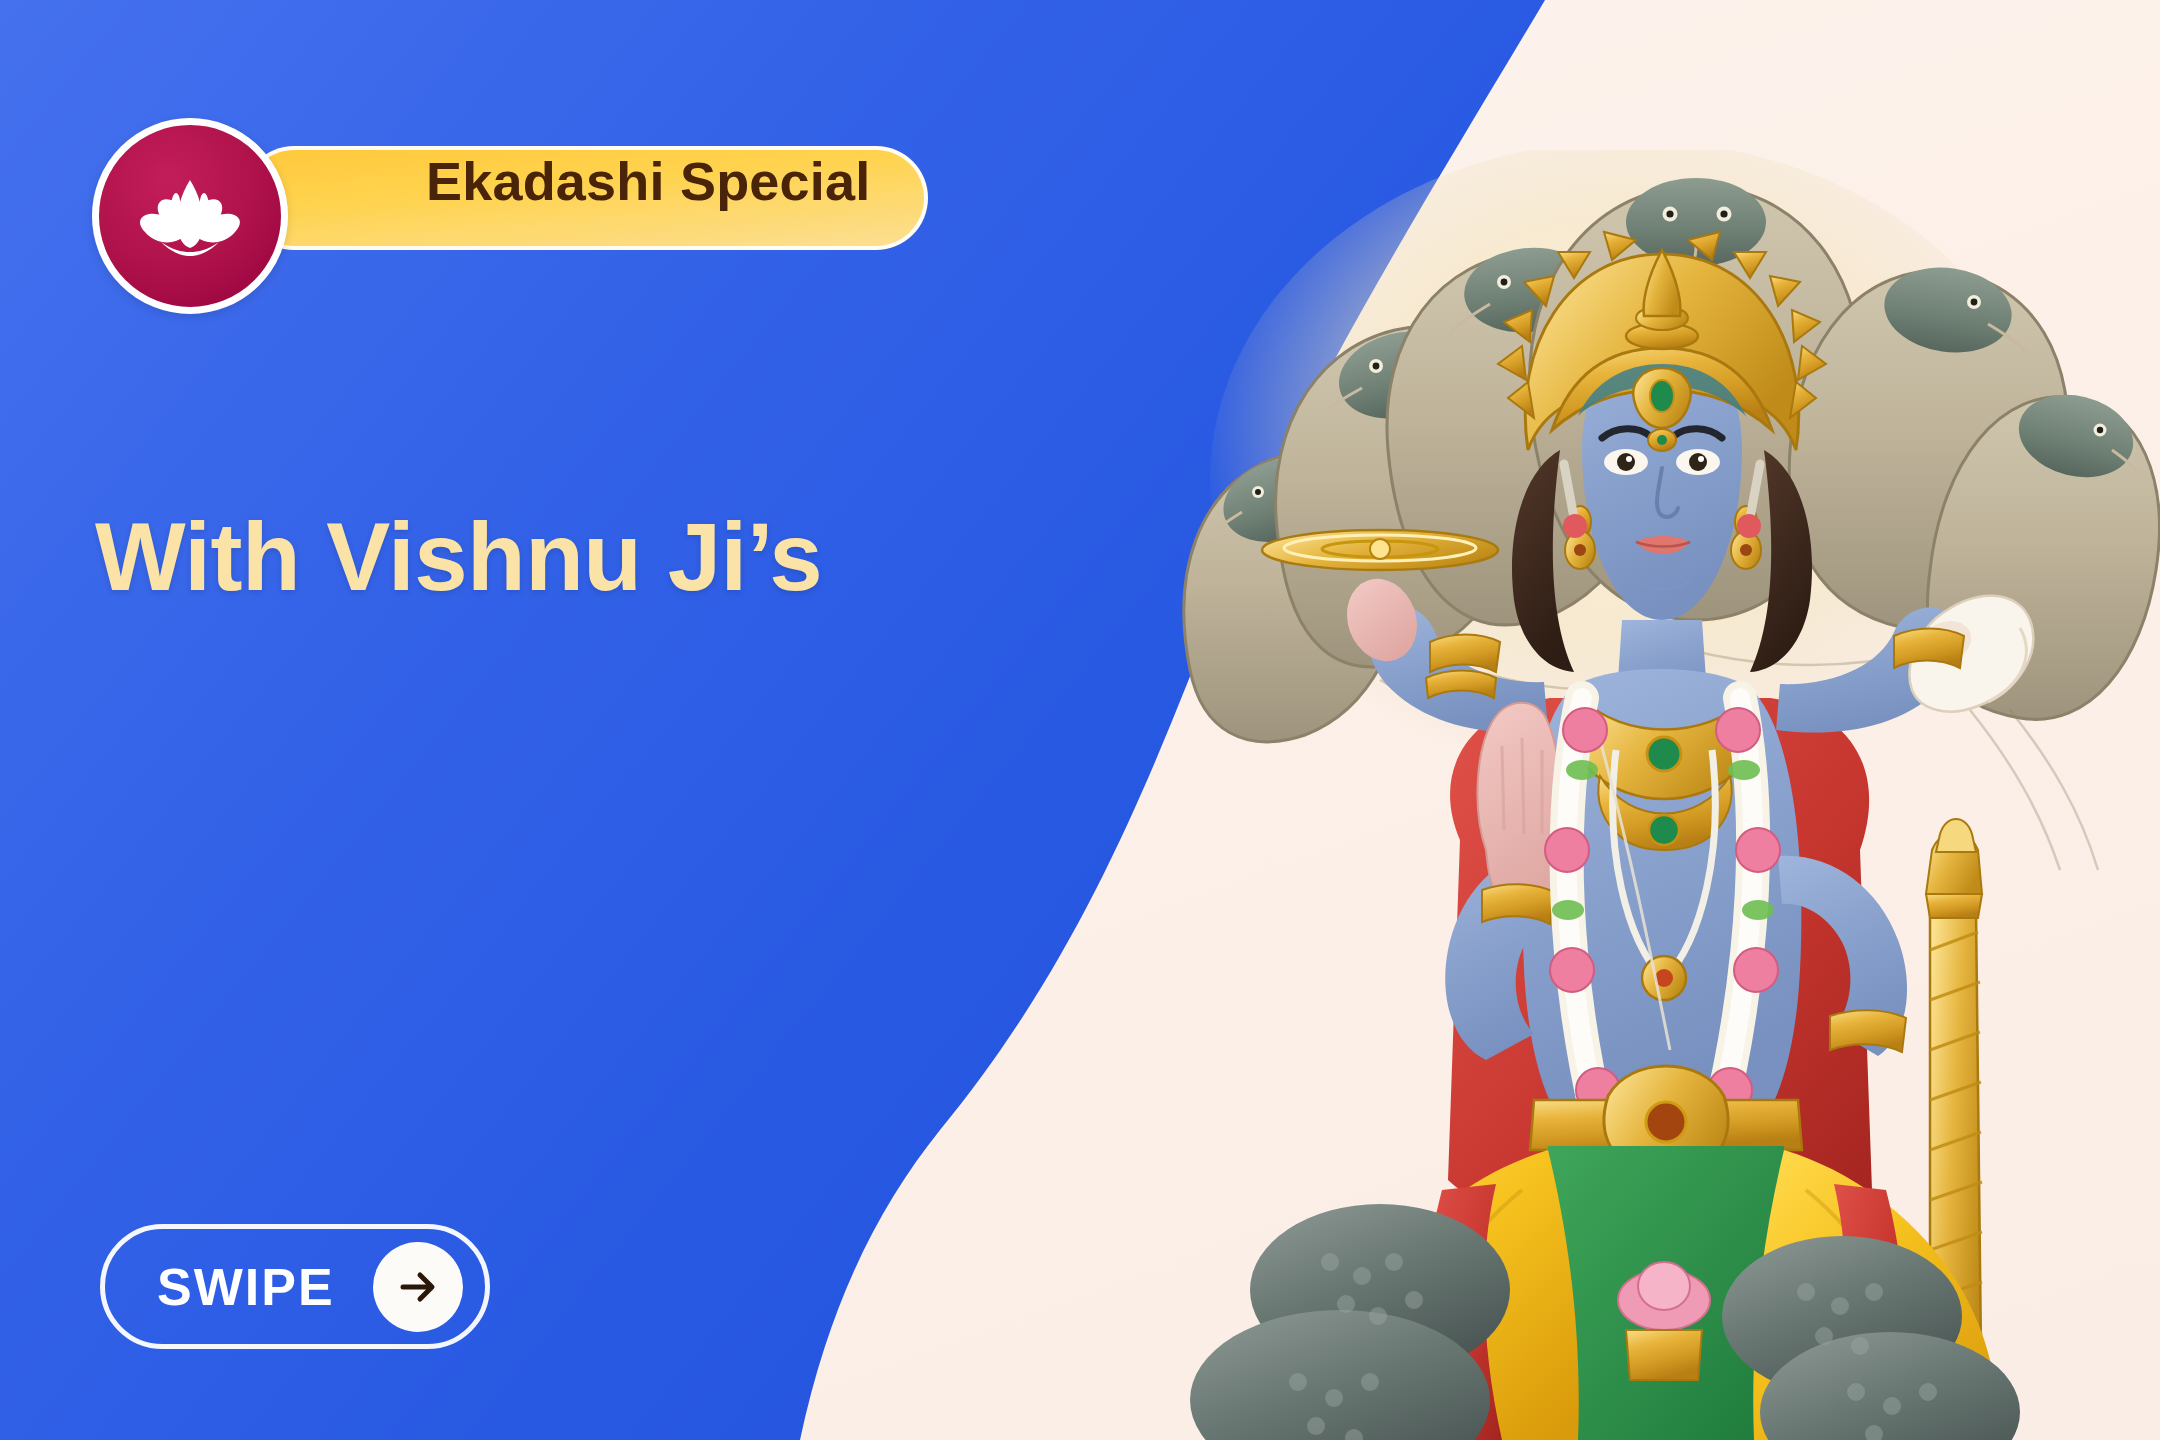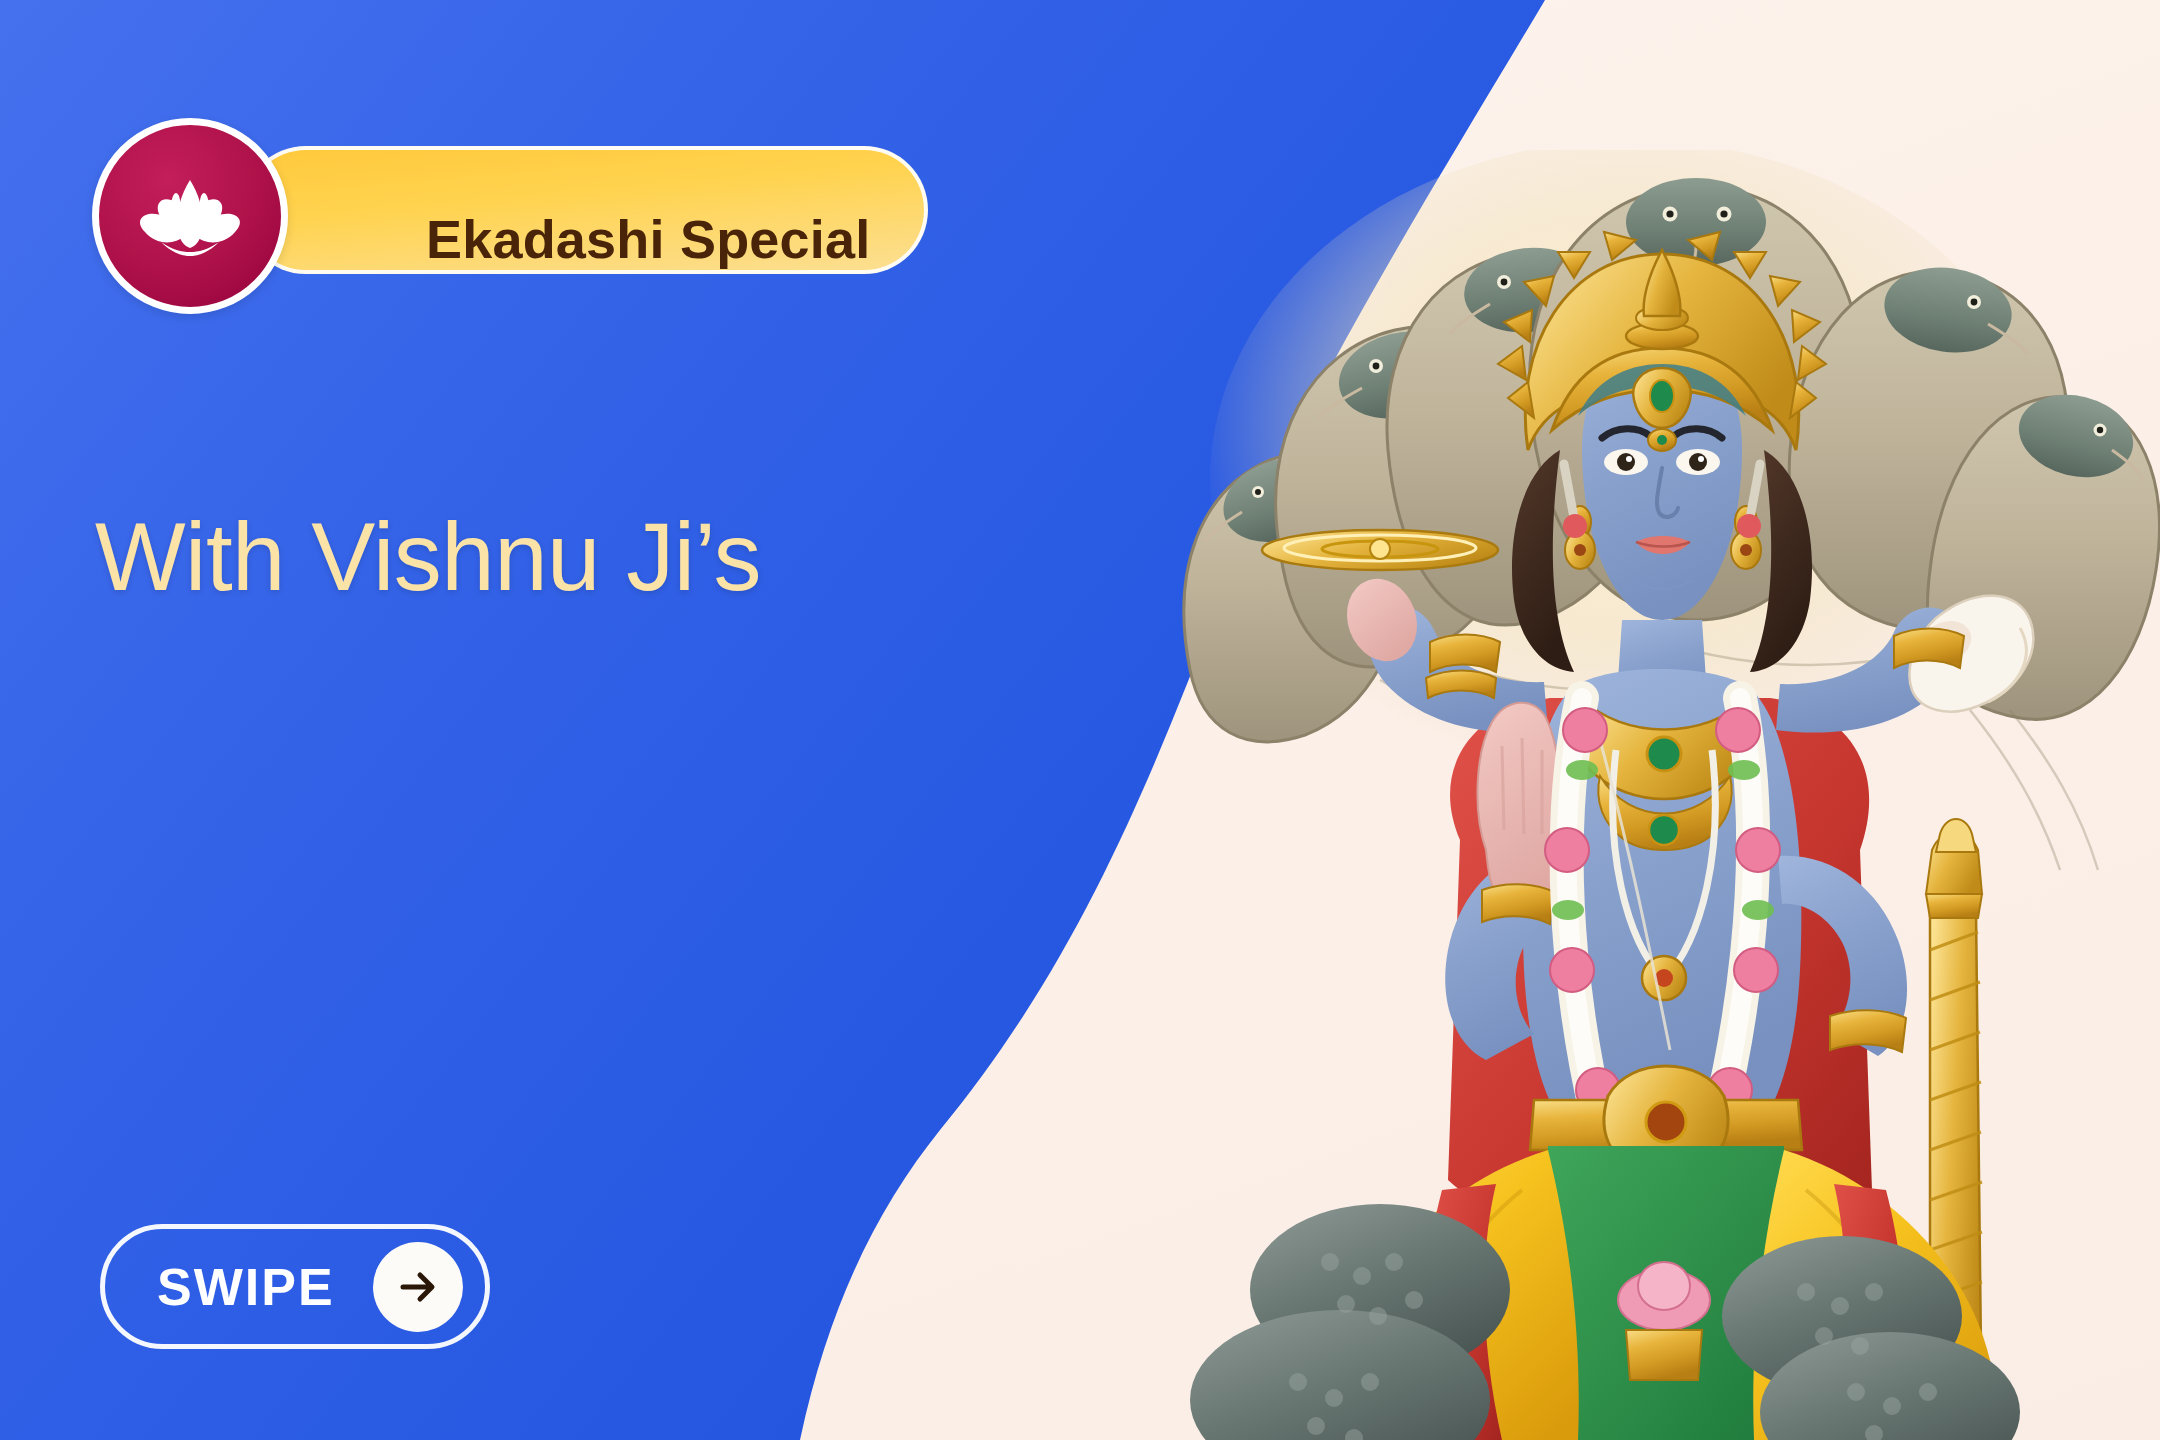--- a/index.html
+++ b/index.html
@@ -38,24 +38,24 @@
     top: 118px;
     height: 180px;
     display: flex;
     align-items: center;
   }
 
   .badge-pill {
     position: absolute;
     left: 150px;
     top: 28px;
-    height: 128px;
+    height: 104px;
     padding: 0 54px 0 180px;
     display: flex;
-    align-items: flex-end;
+    align-items: flex-start;
     border-radius: 64px;
     background: linear-gradient(175deg, #FFC93C 0%, #FFD34F 40%, #FCDF92 100%);
     border: 4px solid rgba(255,255,255,0.92);
     box-sizing: border-box;
   }
 
   .badge-text {
     font-size: 54px;
     font-weight: 700;
     color: #4A2408;
@@ -84,21 +84,21 @@
   
   .headline {
     position: absolute;
     left: 95px;
     top: 500px;
     width: 1100px;
   }
 
   .headline-line {
     font-size: 96px;
-    font-weight: 400;
+    font-weight: 700;
     line-height: 1.18;
     color: #FBE3A8;
     letter-spacing: -0.5px;
     white-space: nowrap;
     text-shadow: 0 2px 6px rgba(0,0,0,0.14);
   }
 
   .subheadline {
     position: absolute;
     left: 95px;

